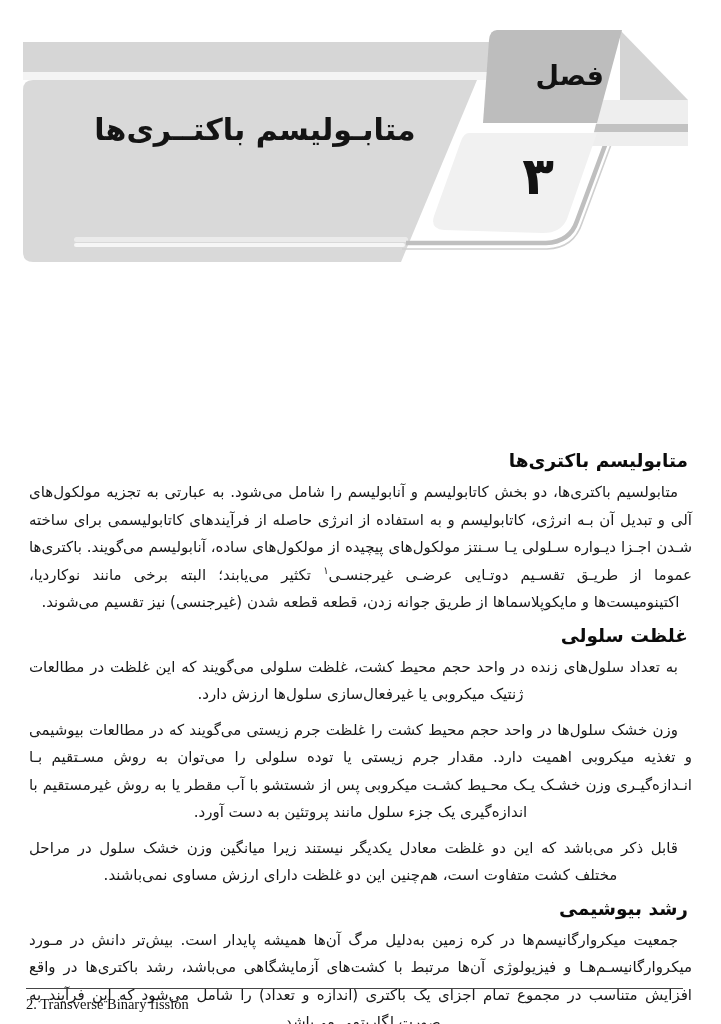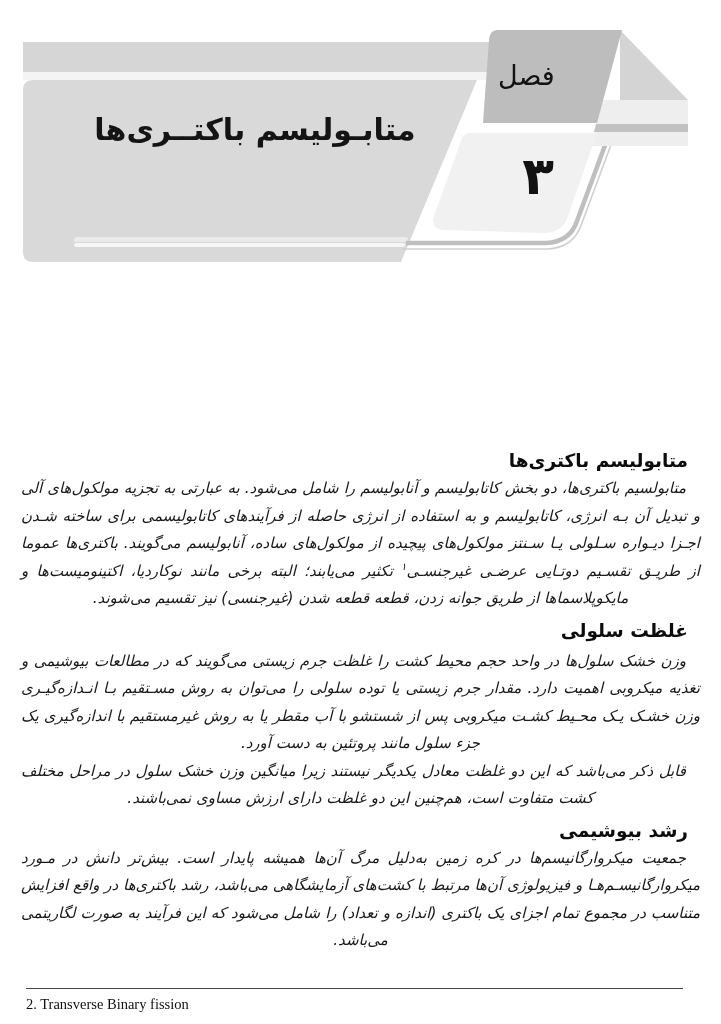--- a/index.html
+++ b/index.html
@@ -13,41 +13,41 @@
   
   .chapter-header{position:relative;width:721px;height:450px;}
   .chapter-header svg{position:absolute;top:0;left:0;}
   .chapter-title{
     position:absolute;left:40px;top:112px;width:430px;
     text-align:center;font-size:30px;font-weight:bold;color:#141414;
     direction:rtl;letter-spacing:0;
   }
   .chapter-label{
     position:absolute;left:498px;top:60px;width:106px;
-    text-align:left;font-size:27px;font-weight:normal;color:#121212;direction:rtl;
+    text-align:right;font-size:27px;font-weight:bold;color:#121212;direction:rtl;
   }
   .chapter-number{
     position:absolute;left:478px;top:146px;width:120px;
     text-align:center;font-size:52px;font-weight:bold;color:#121212;direction:rtl;
     line-height:60px;
   }
 
   
   .content{
     margin:0 21px;direction:rtl;
   }
   .section + .section{margin-top:7px;}
   .section-heading{
     font-size:18.5px;font-weight:bold;color:#0c0c0c;
     margin:0 12px 4px 0;padding:0;text-align:right;
   }
   .body-para{
-    font-size:15px;line-height:27.5px;margin:0;
+    font-size:15px;line-height:27.5px;margin:8px;
     text-align:justify;text-align-last:center;
-    text-indent:14px;color:#191919;font-style:italic;
+    text-indent:14px;color:#191919;
   }
   .body-para sup{
     font-size:10px;line-height:0;vertical-align:super;
   }
 
   
   .footnote{
     position:absolute;left:26px;top:988px;width:660px;direction:ltr;
   }
   .footnote-rule{
@@ -93,20 +93,21 @@
 
   <main class="content">
 
     <section class="section">
       <h2 class="section-heading">متابولیسم باکتری‌ها</h2>
       <p class="body-para"><span>متابولسیم باکتری‌ها، دو بخش کاتابولیسم و آنابولیسم را شامل می‌شود. به عبارتی به تجزیه مولکول‌های آلی و تبدیل آن بـه انرژی، کاتابولیسم و به استفاده از انرژی حاصله از فرآیندهای کاتابولیسمی برای ساخته شـدن اجـزا دیـواره سـلولی یـا سـنتز مولکول‌های پیچیده از مولکول‌های ساده، آنابولیسم می‌گویند. باکتری‌ها عموما از طریـق تقسـیم دوتـایی عرضـی غیرجنسـی</span><sup>۱</sup><span> تکثیر می‌یابند؛ البته برخی مانند نوکاردیا، اکتینومیست‌ها و مایکوپلاسماها از طریق جوانه زدن، قطعه قطعه شدن (غیرجنسی) نیز تقسیم می‌شوند.</span></p>
     </section>
 
     <section class="section">
       <h2 class="section-heading">غلظت سلولی</h2>
+      <p class="body-para">به تعداد سلول‌های زنده در واحد حجم محیط کشت، غلظت سلولی می‌گویند که این غلظت در مطالعات ژنتیک میکروبی یا غیرفعال‌سازی سلول‌ها ارزش دارد.</p>
     </section>
 
     <section class="section">
       <p class="body-para">وزن خشک سلول‌ها در واحد حجم محیط کشت را غلظت جرم زیستی می‌گویند که در مطالعات بیوشیمی و تغذیه میکروبی اهمیت دارد. مقدار جرم زیستی یا توده سلولی را می‌توان به روش مسـتقیم بـا انـدازه‌گیـری وزن خشـک یـک محـیط کشـت میکروبی پس از شستشو با آب مقطر یا به روش غیرمستقیم با اندازه‌گیری یک جزء سلول مانند پروتئین به دست آورد.</p>
       <p class="body-para">قابل ذکر می‌باشد که این دو غلظت معادل یکدیگر نیستند زیرا میانگین وزن خشک سلول در مراحل مختلف کشت متفاوت است، هم‌چنین این دو غلظت دارای ارزش مساوی نمی‌باشند.</p>
     </section>
 
     <section class="section">
       <h2 class="section-heading">رشد بیوشیمی</h2>
       <p class="body-para">جمعیت میکروارگانیسم‌ها در کره زمین به‌دلیل مرگ آن‌ها همیشه پایدار است. بیش‌تر دانش در مـورد میکروارگانیسـم‌هـا و فیزیولوژی آن‌ها مرتبط با کشت‌های آزمایشگاهی می‌باشد، رشد باکتری‌ها در واقع افزایش متناسب در مجموع تمام اجزای یک باکتری (اندازه و تعداد) را شامل می‌شود که این فرآیند به صورت لگاریتمی می‌باشد.</p>

